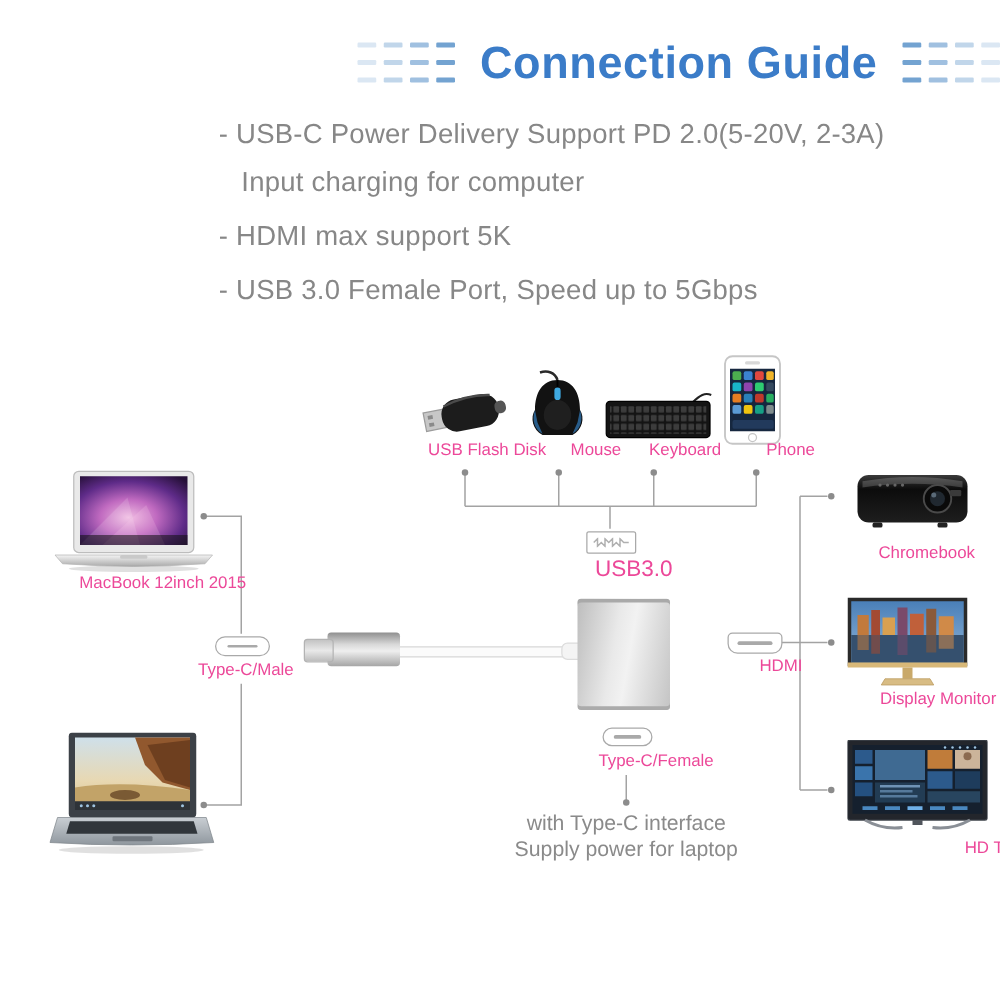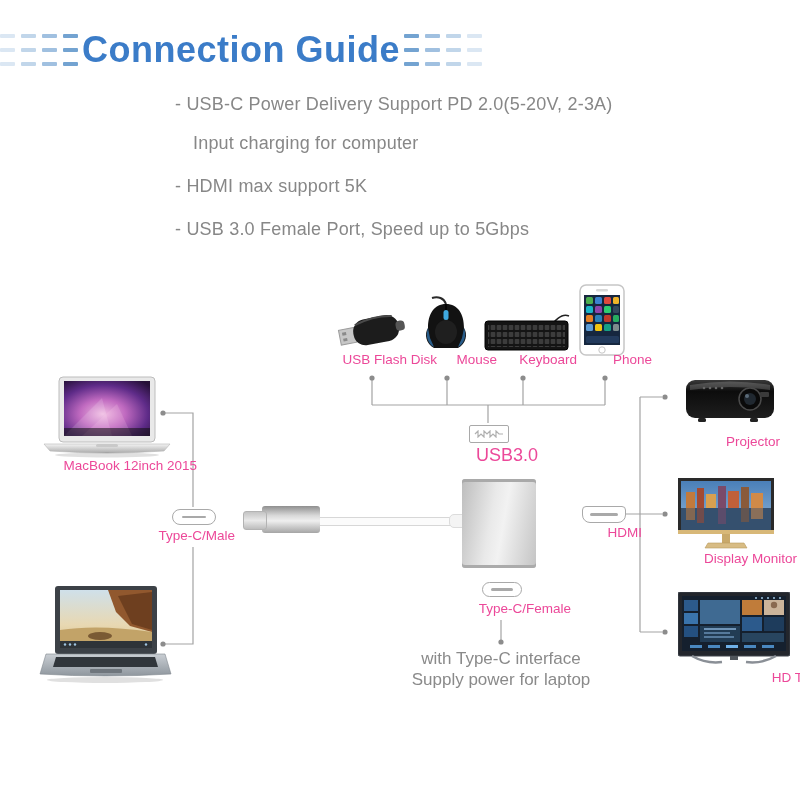--- a/index.html
+++ b/index.html
@@ -2,35 +2,35 @@
 <html><head>
 <meta charset="utf-8">
 <style>
   html,body{margin:0;padding:0;background:#ffffff;}
   #stage{
     position:relative;width:800px;height:800px;background:#ffffff;overflow:hidden;
     font-family:"Liberation Sans",sans-serif;
   }
   
   .header{position:absolute;top:26px;left:0;width:800px;height:48px;
-    display:flex;align-items:center;justify-content:flex-start;gap:4px;}
+    display:flex;align-items:center;justify-content:flex-end;gap:20px;}
   .title{font-size:36px;font-weight:700;color:#3b7cc8;letter-spacing:.5px;}
   .dashes{display:grid;grid-template-columns:repeat(4,15px);grid-auto-rows:4px;
     column-gap:6px;row-gap:10px;}
   .dash{background:#5b93c9;border-radius:1px;}
   .dashes.left .dash:nth-child(4n+1){opacity:.22}
   .dashes.left .dash:nth-child(4n+2){opacity:.38}
   .dashes.left .dash:nth-child(4n+3){opacity:.58}
   .dashes.left .dash:nth-child(4n+4){opacity:.85}
   .dashes.right .dash:nth-child(4n+1){opacity:.85}
   .dashes.right .dash:nth-child(4n+2){opacity:.58}
   .dashes.right .dash:nth-child(4n+3){opacity:.38}
   .dashes.right .dash:nth-child(4n+4){opacity:.22}
   
-  .feature{position:absolute;color:#878787;font-size:18px;letter-spacing:.2px;white-space:nowrap;}
+  .feature{position:absolute;color:#878787;font-size:22px;letter-spacing:.2px;white-space:nowrap;}
   
   .lbl{position:absolute;color:#ec4899;font-size:13.5px;text-align:right;white-space:nowrap;}
   .lbl.big{font-size:18px;}
   .note{position:absolute;color:#8a8a8a;font-size:17px;text-align:center;line-height:21px;}
   
   .port{position:absolute;border:1.5px solid #a9a9a9;background:#fff;
     display:flex;align-items:center;justify-content:center;}
   .port .slot{background:#a9a9a9;border-radius:2px;}
   .pill{border-radius:8px;}
   .hdmi-shape{border-radius:4px 4px 8px 8px;}
@@ -295,21 +295,21 @@
           <circle cx="20" cy="16" r="1.3"></circle>
           <circle cx="26" cy="16" r="1.3"></circle>
           <circle cx="32" cy="16" r="1.3"></circle>
           <circle cx="38" cy="16" r="1.3"></circle>
         </g>
       <rect x="76" y="20" width="9" height="5" rx="1" fill="#3a3a3a"></rect>
       <rect x="14" y="46" width="8" height="4" rx="1.5" fill="#222"></rect>
       <rect x="66" y="46" width="8" height="4" rx="1.5" fill="#222"></rect>
     </svg>
   </div>
-  <div class="lbl" style="left:680px;top:434px;width:100px">Projector</div>
+  <div class="lbl" style="left:680px;top:434px;width:100px">Chromebook</div>
 
   <div class="dev" style="left:678px;top:478px">
     <svg width="96" height="72" viewBox="0 0 96 72">
       <defs>
         <linearGradient id="monsky" x1="0" y1="0" x2="0" y2="1">
           <stop offset="0%" stop-color="#4a7fb8"></stop>
           <stop offset="100%" stop-color="#8fb5d8"></stop>
         </linearGradient>
       </defs>
       <rect x="0" y="0" width="96" height="55" fill="#2a2a2a"></rect>

